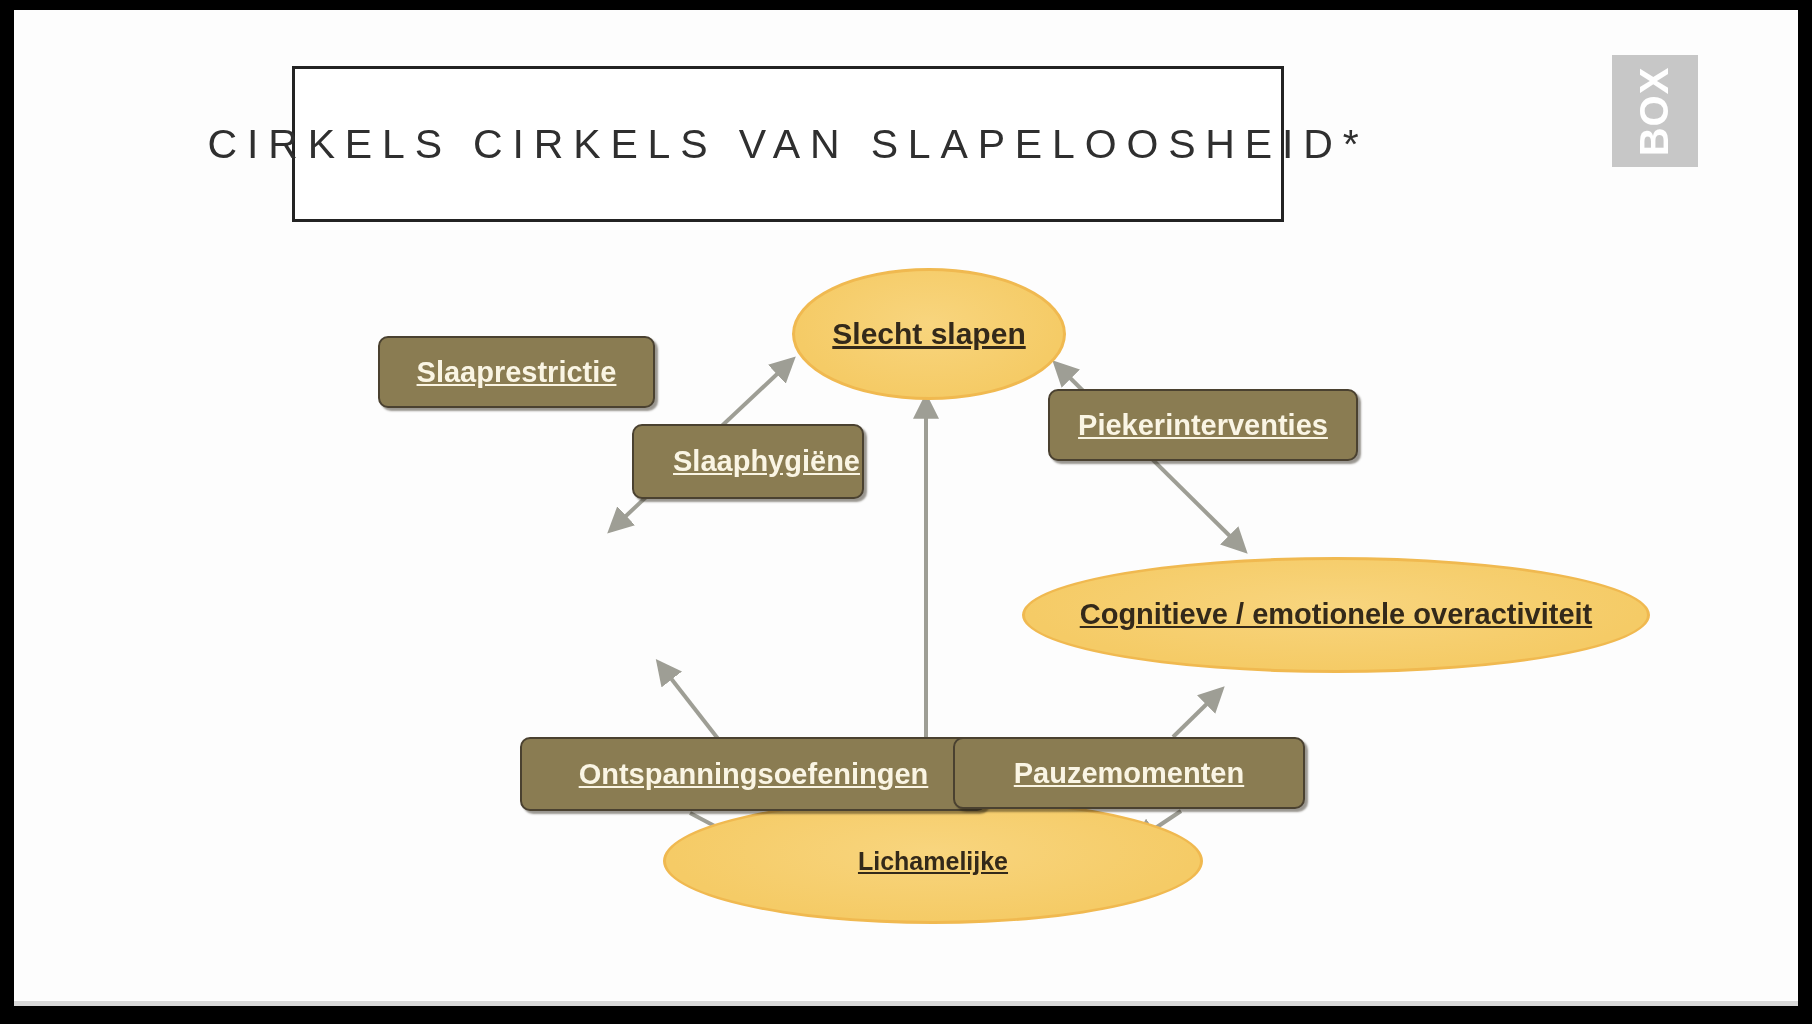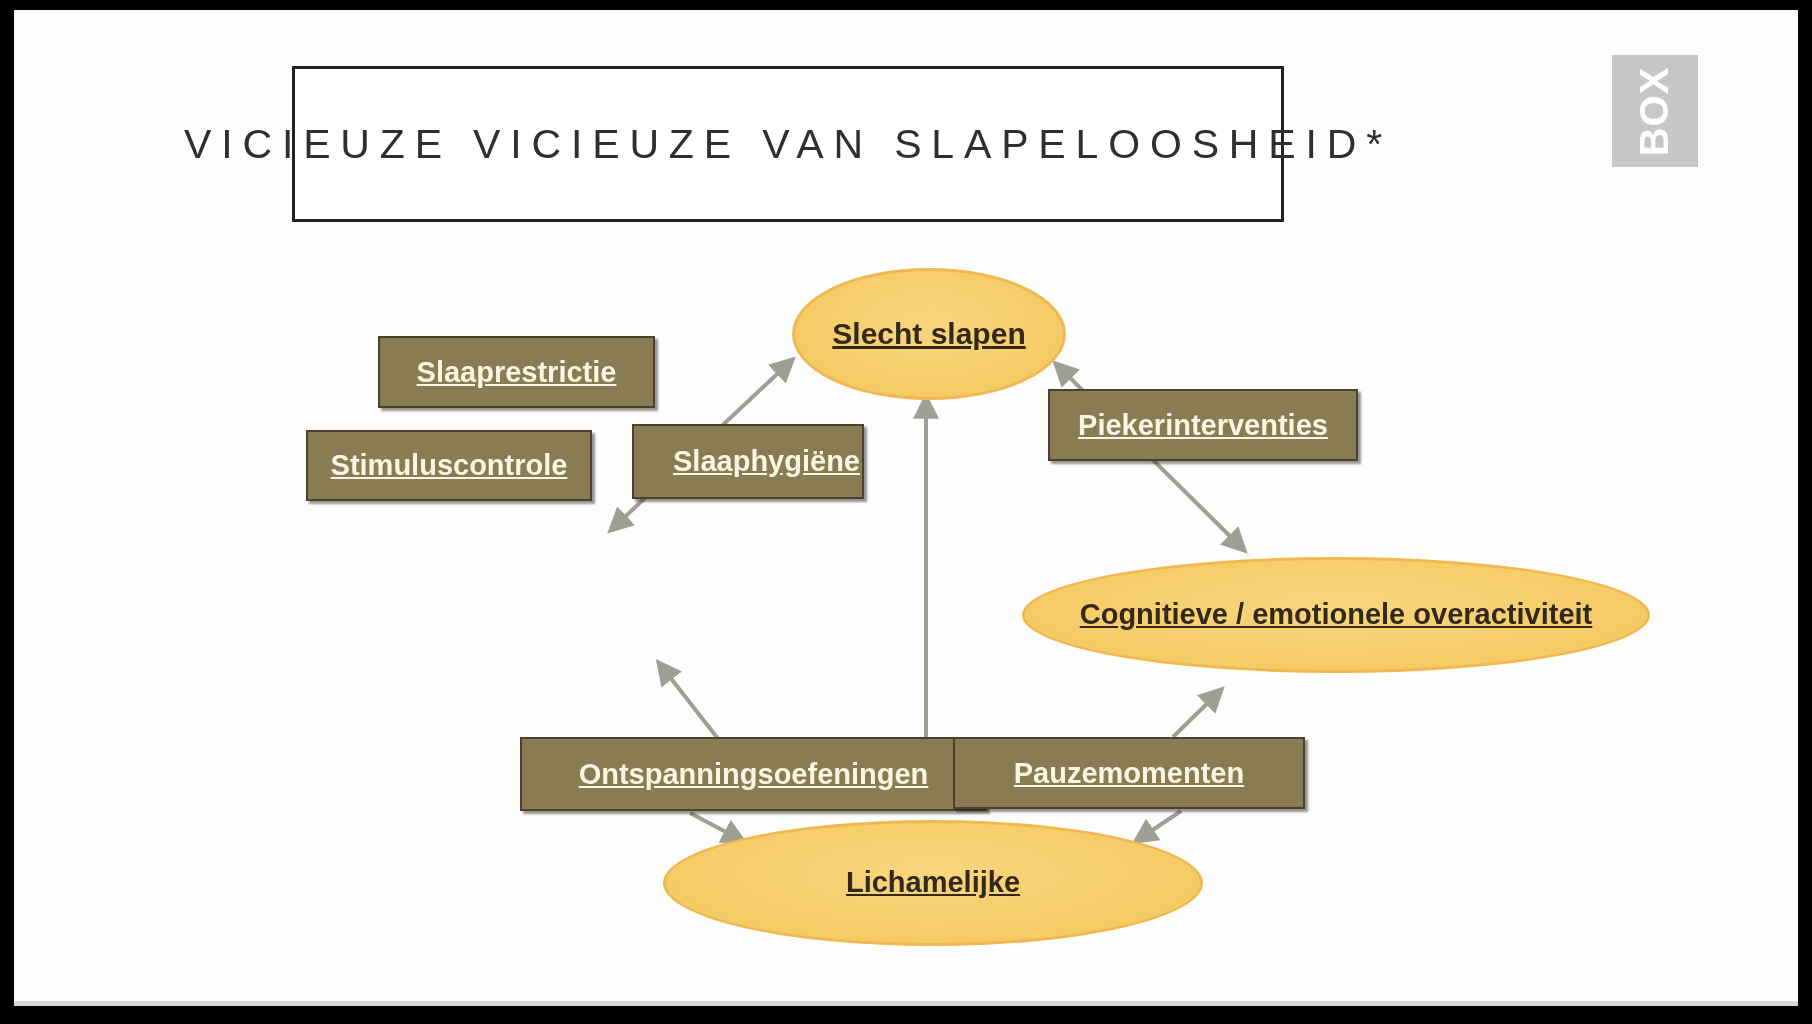--- a/index.html
+++ b/index.html
@@ -15,51 +15,51 @@
   .box-logo{position:absolute;left:1598px;top:45px;width:86px;height:112px;background:var(--logo-bg,#c7c7c7);
             display:flex;align-items:center;justify-content:center;}
   .box-logo span{transform:rotate(-90deg);font-weight:bold;font-size:40px;letter-spacing:1px;
                  color:var(--logo-fg,#fff);font-family:"Liberation Sans",sans-serif;}
 
   svg.arrows{position:absolute;left:0;top:0;width:1784px;height:996px;}
   svg.arrows line{stroke:var(--arrow-color,#9e9e95);stroke-width:4;}
   .ah{fill:var(--arrow-color,#9e9e95);}
 
   .node{position:absolute;display:flex;align-items:center;justify-content:center;text-align:center;text-decoration:underline;}
-  .obox{background:var(--box-fill,#8a7c52);border:2px solid var(--box-edge,#4a4130);border-radius:0;
+  .obox{background:var(--box-fill,#8a7c52);border:2px solid var(--box-edge,#4a4130);border-radius:10px;
         color:var(--box-text,#faf5e4);font-weight:bold;font-size:29px;
         box-shadow:3px 3px 2px rgba(30,25,12,0.45);line-height:1.12;padding:0 8px;box-sizing:border-box;}
   .ellipse{background:radial-gradient(ellipse at 50% 42%, #f8d57e 0%, var(--ellipse-fill,#f5cb66) 70%);
            border:3px solid var(--ellipse-edge,#f0b950);border-radius:50%;
            color:var(--ellipse-text,#33291a);font-weight:bold;font-size:30px;line-height:1.15;}
 
   
   #n-slecht{left:778px;top:258px;width:268px;height:126px;}
   #n-verkeerde{left:273px;top:540px;width:490px;height:98px;}
   #n-cogemo{left:1008px;top:547px;width:622px;height:110px;font-size:29px;}
-  #n-licham{left:649px;top:810px;width:534px;height:120px;flex-direction:column;font-size:29px;}
+  #n-licham{left:649px;top:788px;width:534px;height:120px;flex-direction:column;font-size:25px;}
   #n-slaaprestrictie{left:364px;top:326px;width:277px;height:72px;}
   #n-stimuluscontrole{left:292px;top:420px;width:286px;height:71px;}
   #n-slaaphygiene{left:618px;top:414px;width:232px;height:75px;padding-left:45px;}
   #n-informatie{left:774px;top:504px;width:262px;height:76px;font-size:28px;}
   #n-pieker{left:1034px;top:379px;width:310px;height:72px;}
   #n-cogtherapie{left:1242px;top:465px;width:327px;height:71px;}
   #n-ontspanning{left:506px;top:727px;width:467px;height:74px;}
   #n-pauze{left:939px;top:727px;width:352px;height:72px;}
 
   .footnote{position:absolute;left:14px;top:966px;font-weight:bold;font-size:24px;color:#111;}
 </style>
 </head>
 <body>
 
 <div class="screen">
   <div class="content">
 
     <div class="title-box">
-      <span>VICIEUZE VICIEUZE VAN SLAPELOOSHEID*</span>
+      <span>CIRKELS CIRKELS VAN SLAPELOOSHEID*</span>
     </div>
 
     <div class="box-logo">
       <span>BOX</span>
     </div>
 
     <svg class="arrows" xmlns="http://www.w3.org/2000/svg">
       <defs>
         <marker id="ah" markerWidth="6.5" markerHeight="6.5" refX="5.2" refY="3.25" orient="auto-start-reverse">
           <path class="ah" d="M0,0 L6.5,3.25 L0,6.5 Z"></path>
@@ -80,23 +80,20 @@
     <div class="node ellipse" id="n-cogemo">
       <span>Cognitieve / emotionele overactiviteit</span>
     </div>
     <div class="node ellipse" id="n-licham">
       <span>Lichamelijke</span>
     </div>
 
     <div class="node obox" id="n-slaaprestrictie">
       <span>Slaaprestrictie</span>
     </div>
-    <div class="node obox" id="n-stimuluscontrole">
-      <span>Stimuluscontrole</span>
-    </div>
     <div class="node obox" id="n-slaaphygiene">
       <span>Slaaphygiëne</span>
     </div>
     <div class="node obox" id="n-pieker">
       <span>Piekerinterventies</span>
     </div>
     <div class="node obox" id="n-ontspanning">
       <span>Ontspanningsoefeningen</span>
     </div>
     <div class="node obox" id="n-pauze">

